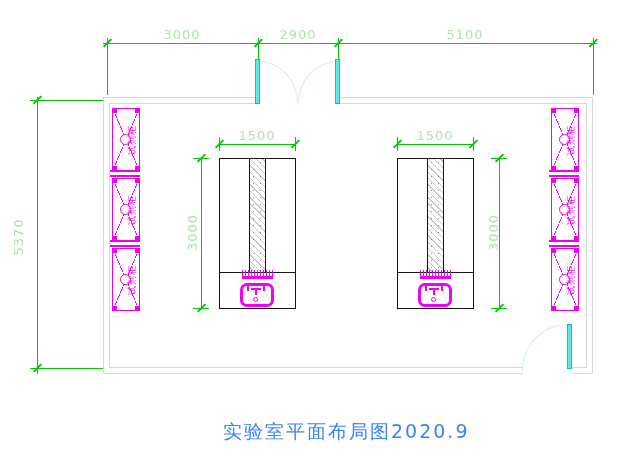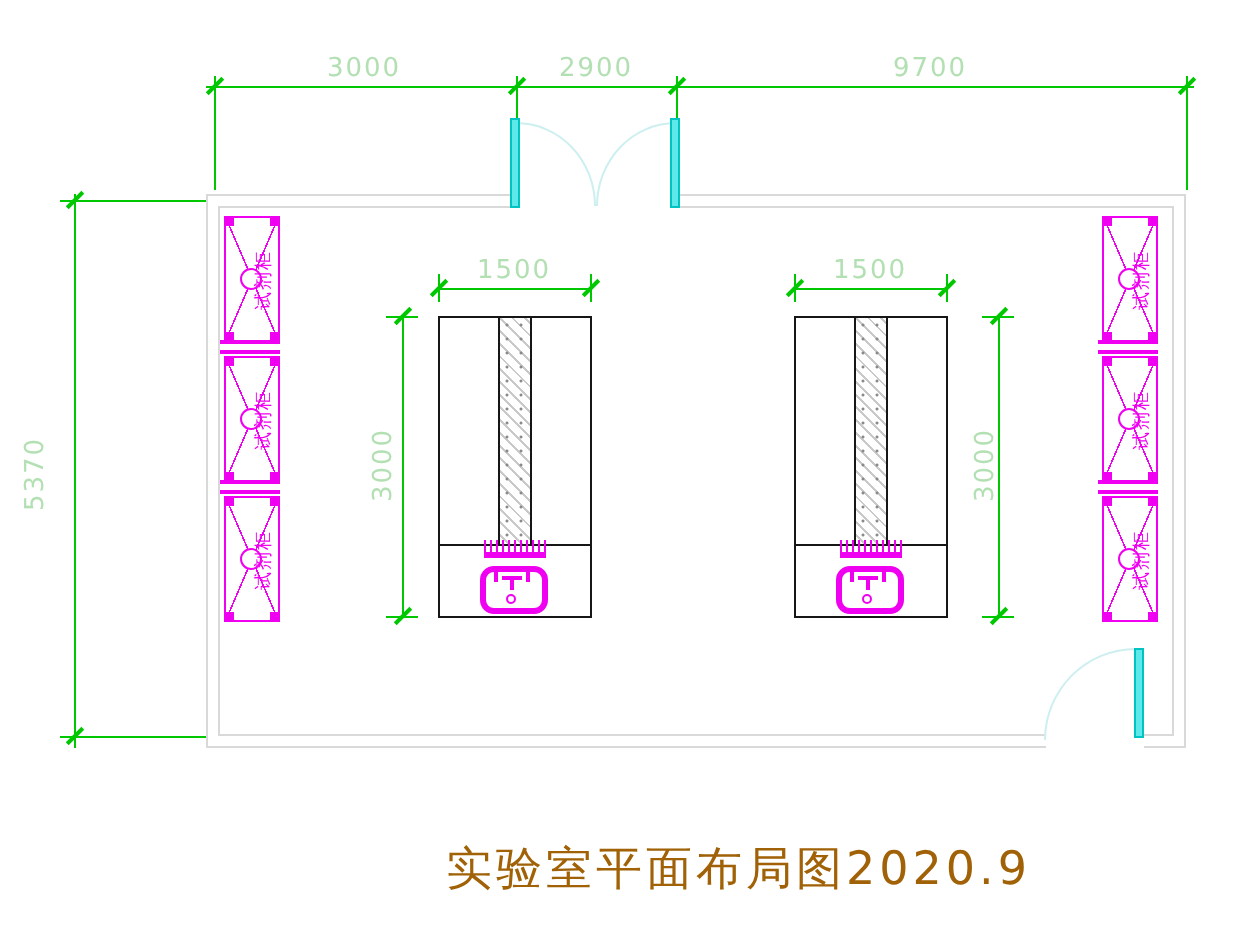--- a/index.html
+++ b/index.html
@@ -42,21 +42,21 @@
   }
   .mag  { position:absolute; background:#f000f0; }
   .teeth{ position:absolute; width:31px; height:6px;
           background:repeating-linear-gradient(90deg,#f000f0 0 1px,transparent 1px 3px); }
   .sink { position:absolute; width:34px; height:24px; border:3px solid #f000f0; border-radius:7px; background:#fff; }
   .fcircle{ position:absolute; width:5px; height:5px; border:1px solid #f000f0; border-radius:50%; background:#fff; }
   .leaf { position:absolute; width:5px; height:45px; background:#5ee8e8; border:1px solid #00c4c4; }
   .arc  { position:absolute; border:0 solid #cdeff0; }
   .arc-tr { border-top-right-radius:100%; border-top-width:1px; border-right-width:1px; }
   .arc-tl { border-top-left-radius:100%;  border-top-width:1px; border-left-width:1px; }
-  .title { position:absolute; color:#a16207; font-size:23px; letter-spacing:2px; white-space:nowrap; }
+  .title { position:absolute; color:#3b82f6; font-size:19px; letter-spacing:2px; white-space:nowrap; }
 </style>
 </head>
 <body>
 
 <div id="canvas">
 
   <div class="wall" style="left:103px;top:97px;width:155px;height:1px"></div>
   <div class="wall" style="left:338px;top:97px;width:255px;height:1px"></div>
   <div class="wall" style="left:109px;top:103px;width:149px;height:1px"></div>
   <div class="wall" style="left:338px;top:103px;width:249px;height:1px"></div>
@@ -73,21 +73,21 @@
   <div class="gline" style="left:107px;top:38px;width:1px;height:57px"></div>
   <div class="gline" style="left:258px;top:38px;width:1px;height:28px"></div>
   <div class="gline" style="left:338px;top:38px;width:1px;height:28px"></div>
   <div class="gline" style="left:593px;top:38px;width:1px;height:57px"></div>
   <div class="tick" style="left:102px;top:42px"></div>
   <div class="tick" style="left:253px;top:42px"></div>
   <div class="tick" style="left:333px;top:42px"></div>
   <div class="tick" style="left:588px;top:42px"></div>
   <div class="dimtext" style="left:152px;top:27px;width:60px">3000</div>
   <div class="dimtext" style="left:268px;top:27px;width:60px">2900</div>
-  <div class="dimtext" style="left:435px;top:27px;width:60px">9700</div>
+  <div class="dimtext" style="left:435px;top:27px;width:60px">5100</div>
 
   <div class="gline" style="left:37px;top:97px;width:1px;height:277px"></div>
   <div class="gline" style="left:30px;top:100px;width:73px;height:1px"></div>
   <div class="gline" style="left:30px;top:368px;width:73px;height:1px"></div>
   <div class="tick" style="left:32px;top:99px"></div>
   <div class="tick" style="left:32px;top:367px"></div>
   <div class="dimtext vrot" style="left:-10px;top:230px;width:55px;height:14px">5370</div>
 
   <div class="arc arc-tr" style="left:258px;top:61px;width:40px;height:42px"></div>
   <div class="arc arc-tl" style="left:298px;top:61px;width:40px;height:42px"></div>

